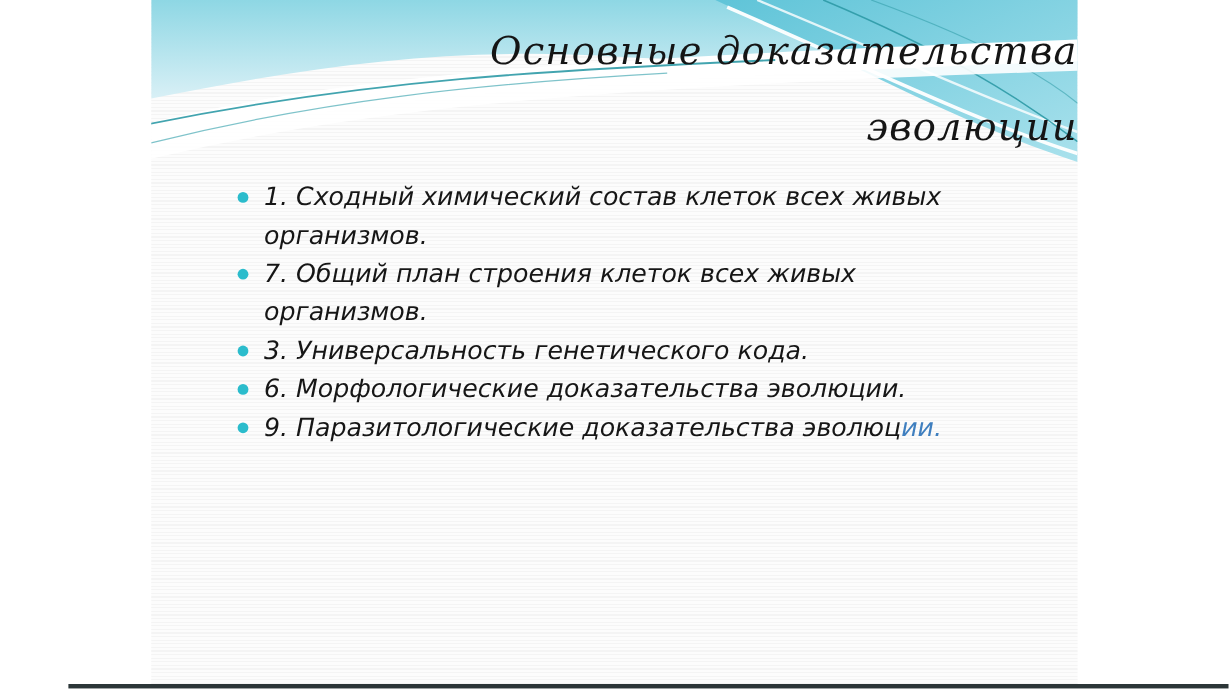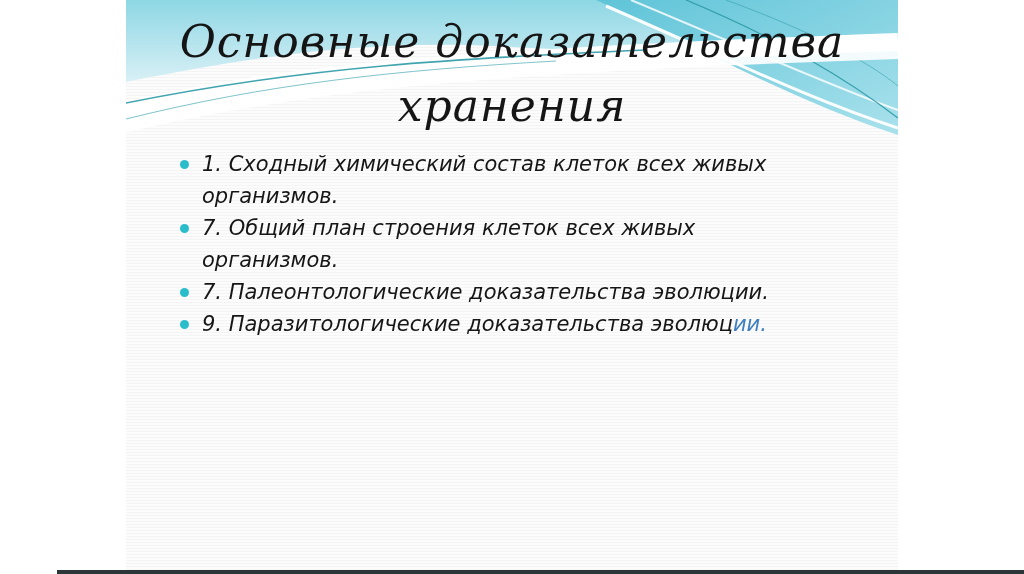--- a/index.html
+++ b/index.html
@@ -6,26 +6,26 @@
   .frame{
     position:relative;width:1024px;height:574px;background:#ffffff;
     overflow:hidden;font-family:"DejaVu Sans",sans-serif;
   }
   .slide{
     position:absolute;left:126px;top:0;width:772px;height:574px;
     background:repeating-linear-gradient(180deg,#fcfcfc 0px,#fcfcfc 2px,#f4f4f4 2px,#f4f4f4 3px);
   }
   .wave{position:absolute;left:0;top:0;width:772px;height:140px;display:block;}
   .title{
-    position:absolute;top:10px;left:0;width:772px;text-align:center;
+    position:absolute;top:10px;left:0;width:772px;text-align:right;
     font-family:"DejaVu Serif",serif;font-style:italic;font-weight:500;
-    font-size:44px;line-height:64px;color:#151515;letter-spacing:1px;
+    font-size:32px;line-height:64px;color:#151515;letter-spacing:1px;
   }
   .bullet-list{
-    position:absolute;top:148px;left:54px;width:656px;
+    position:absolute;top:148px;left:72px;width:656px;
     list-style:none;margin:0;padding:0;
   }
   .bullet-item{
     display:flex;align-items:flex-start;
     font-style:italic;font-size:21px;line-height:32px;color:#161616;
   }
   .bullet-dot{
     flex:0 0 auto;width:9px;height:9px;border-radius:50%;
     margin:12px 13px 0 0;background:#2bbccc;
   }
@@ -65,35 +65,39 @@
 
       <path d="M-12,114 C150,74 330,58 772,42" fill="none" stroke="#ffffff" stroke-width="18"></path>
       <path d="M-12,128 C160,86 340,66 772,52" fill="none" stroke="#ffffff" stroke-width="14" opacity="0.9"></path>
 
       <path d="M-5,104 C180,66 340,58 520,50" fill="none" stroke="#2e9aa6" stroke-width="1.5" opacity="0.9"></path>
       <path d="M0,119 C140,84 270,70 430,61" fill="none" stroke="#49aab4" stroke-width="1" opacity="0.7"></path>
     </svg>
 
     <div class="title">
       <div>Основные доказательства</div>
-      <div>хранения</div>
+      <div>эволюции</div>
     </div>
 
     <ul class="bullet-list">
       <li class="bullet-item">
         <span class="bullet-dot" style="background-color: rgb(43, 188, 204);"></span>
         <span class="li-text"><span>1. Сходный химический состав клеток всех живых организмов.</span></span>
       </li>
       <li class="bullet-item">
         <span class="bullet-dot" style="background-color: rgb(43, 188, 204);"></span>
         <span class="li-text"><span>7. Общий план строения клеток всех живых организмов.</span></span>
       </li>
       <li class="bullet-item">
         <span class="bullet-dot" style="background-color: rgb(43, 188, 204);"></span>
-        <span class="li-text"><span>7. Палеонтологические доказательства эволюции.</span></span>
+        <span class="li-text"><span>3. Универсальность генетического кода.</span></span>
+      </li>
+      <li class="bullet-item">
+        <span class="bullet-dot" style="background-color: rgb(43, 188, 204);"></span>
+        <span class="li-text"><span>6. Морфологические доказательства эволюции.</span></span>
       </li>
       <li class="bullet-item">
         <span class="bullet-dot" style="background-color: rgb(43, 188, 204);"></span>
         <span class="li-text"><span>9. Паразитологические доказательства эволюц</span><span class="accent" style="color: rgb(63, 127, 191);">ии.</span></span>
       </li>
     </ul>
   </div>
 
   <div class="bottom-bar" style="background-color: rgb(44, 54, 56);"></div>
 </div>

